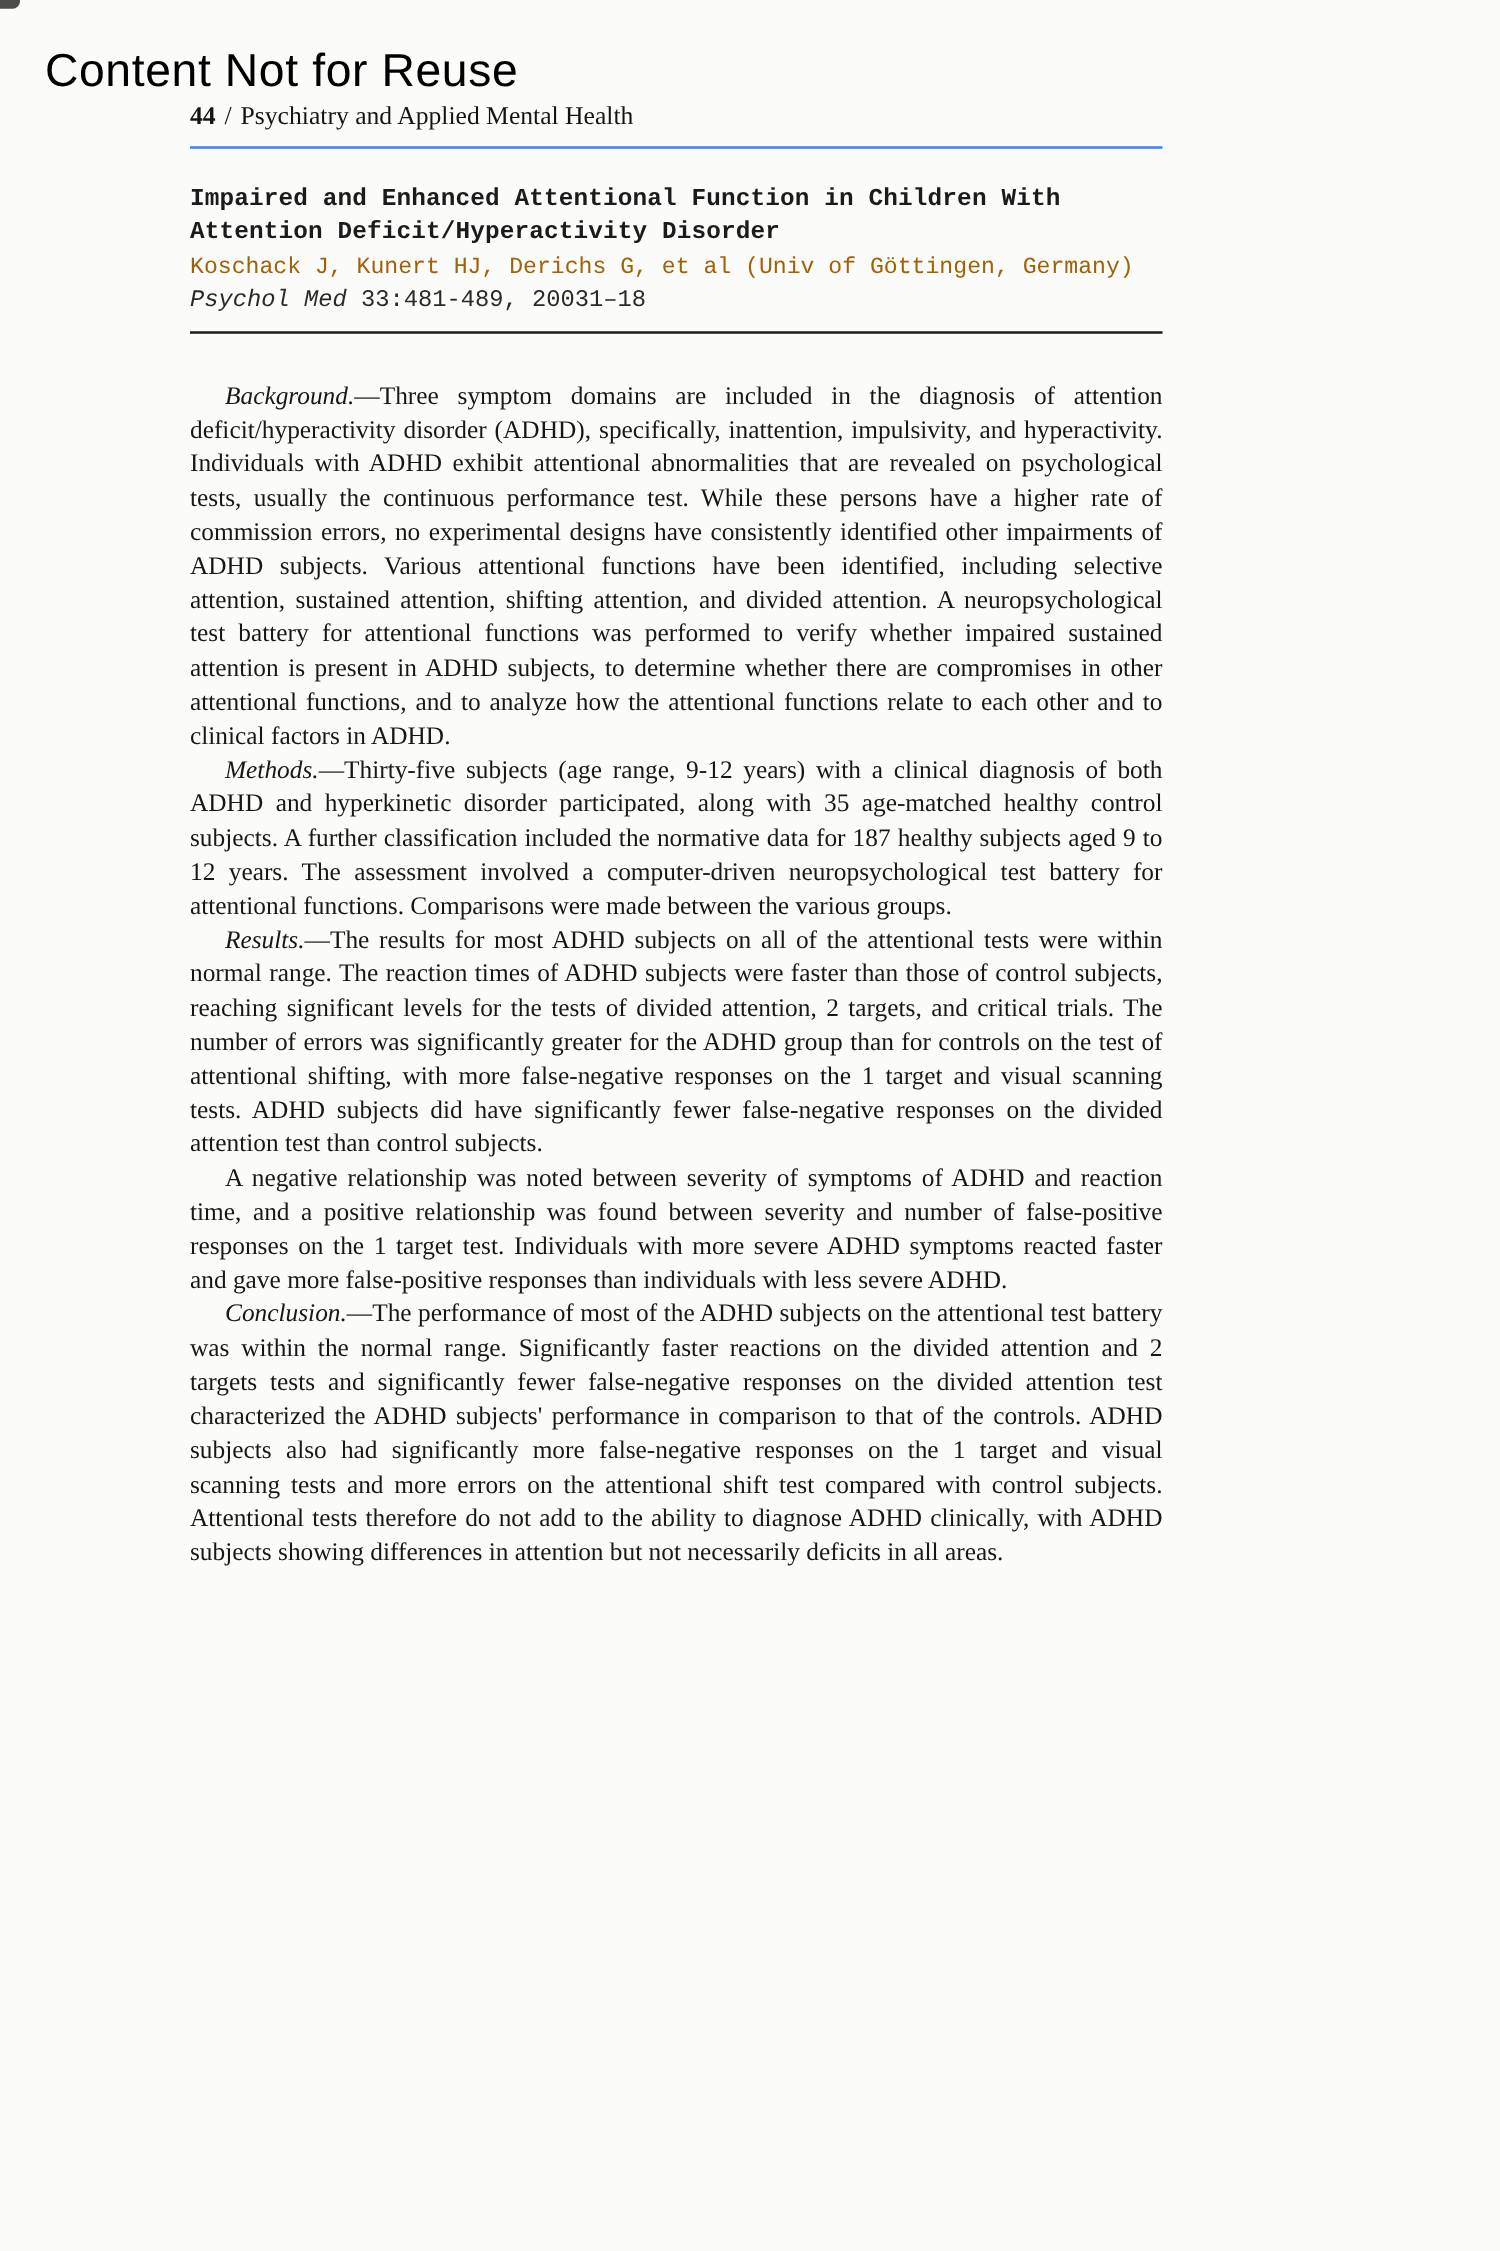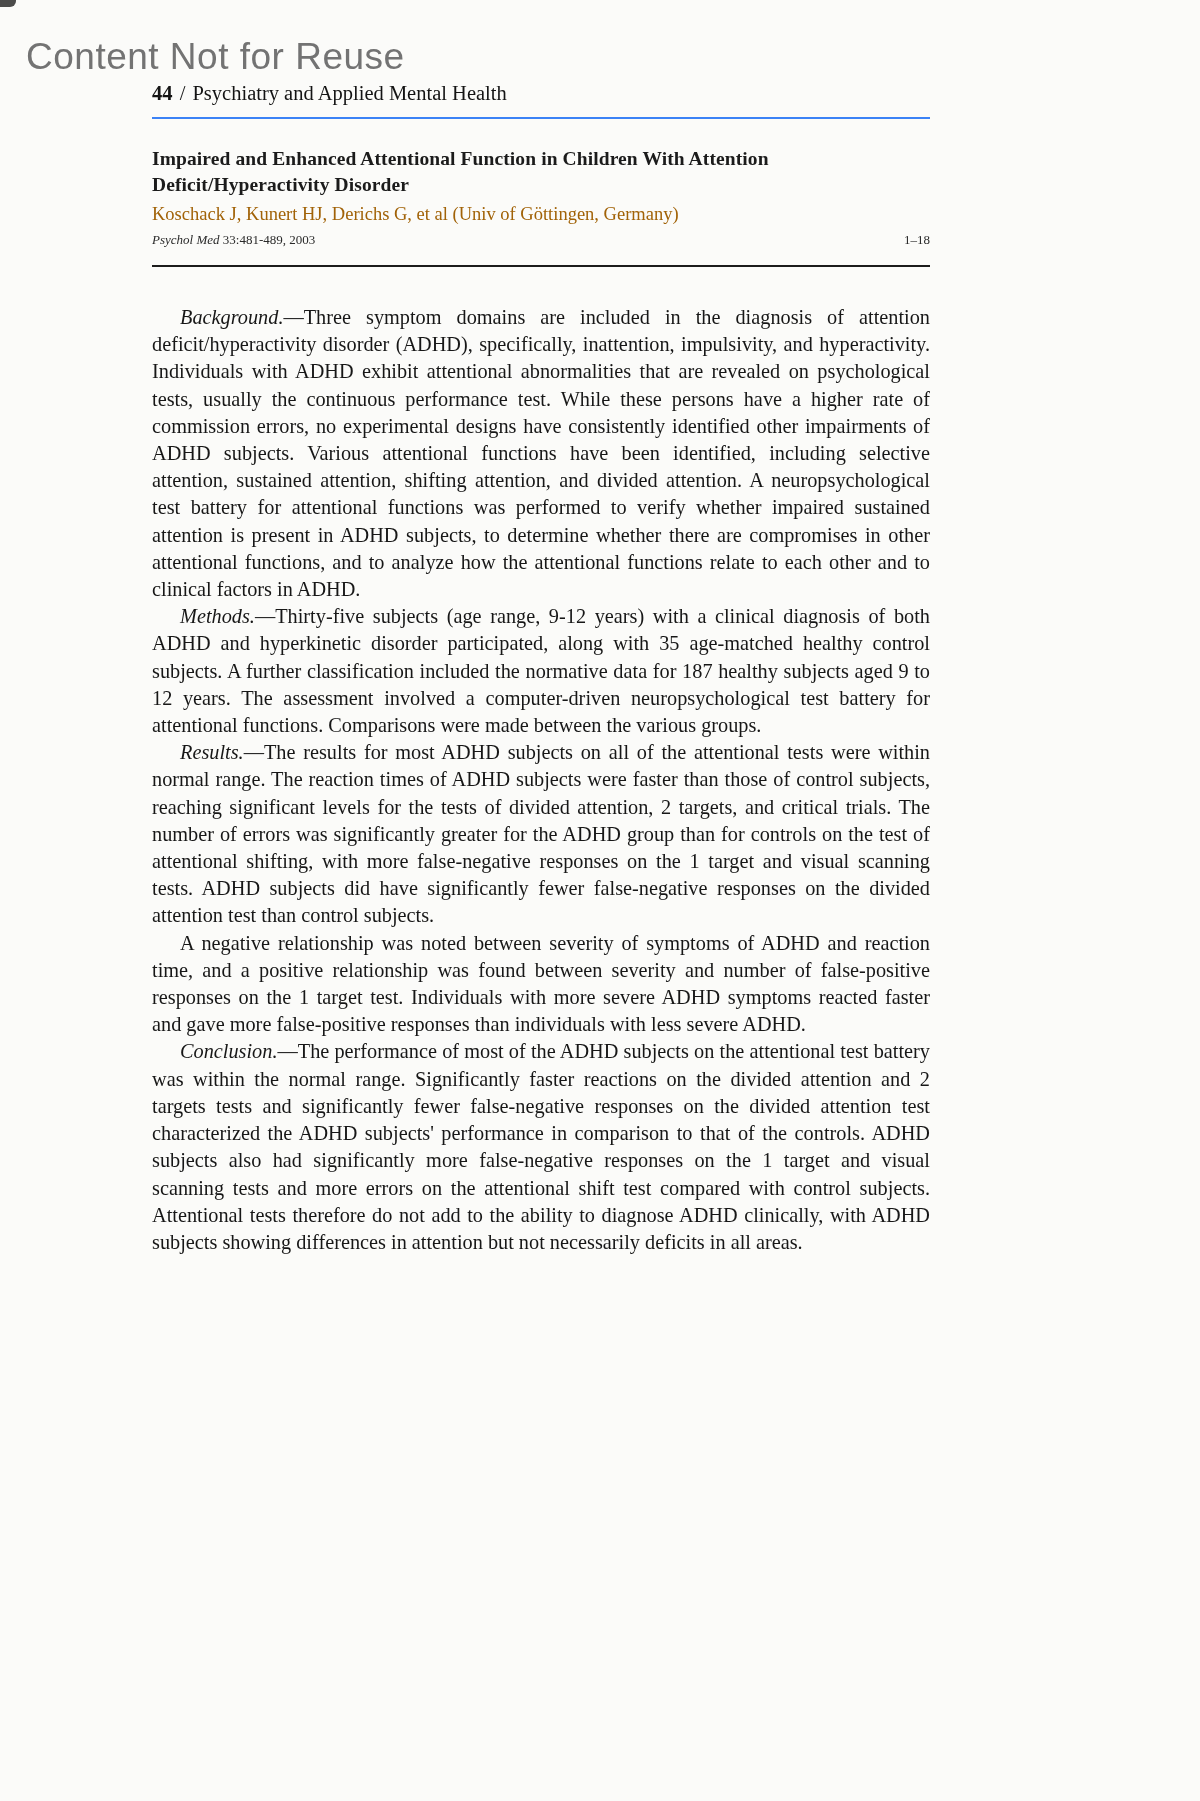--- a/index.html
+++ b/index.html
@@ -14,66 +14,65 @@
   .corner-mark {
     position: absolute;
     top: 0; left: 0;
     width: 16px; height: 7px;
     background: #2b2b2b;
     border-bottom-right-radius: 6px;
     opacity: 0.85;
   }
   .watermark {
     position: absolute;
-    top: 36px; left: 26px;
+    top: 36px; left: 36px;
     font-family: "Liberation Sans", sans-serif;
     font-size: 37px;
-    color: #737373;
+    color: #000000;
     letter-spacing: 0.5px;
     white-space: nowrap;
   }
   .page {
     position: absolute;
     top: 82px;
     left: 152px;
     width: 778px;
   }
   .running-head {
     font-size: 20.5px;
     color: #141414;
     padding-bottom: 12px;
     border-bottom: 2px solid #3b82f6;
   }
   .running-head .pageno { font-weight: bold; }
   .running-head .sep { padding: 0 2px; }
   .citation {
     margin-top: 27px;
-    font-family: Liberation Serif, serif;
+    font-family: Liberation Mono, monospace;
     padding-bottom: 13px;
     border-bottom: 2px solid #1c1c1c;
     color: #1b1b1b;
   }
   .cite-title {
     font-weight: bold;
     font-size: 19.5px;
     line-height: 26px;
     letter-spacing: 0.1px;
   }
   .cite-authors {
     font-size: 18.5px;
     line-height: 24px;
     margin-top: 4px;
     color: #a16207;
   }
   .cite-journal {
-    font-size: 13px;
+    font-size: 19px;
     line-height: 24px;
     margin-top: 2px;
     display: flex;
-    justify-content: space-between;
     align-items: baseline;
     color: #2a2a2a;
   }
   .cite-journal .jname { font-style: italic; }
   .abstract {
     margin-top: 37px;
     font-size: 20.3px;
     line-height: 27.2px;
     text-align: justify;
     color: #171717;

